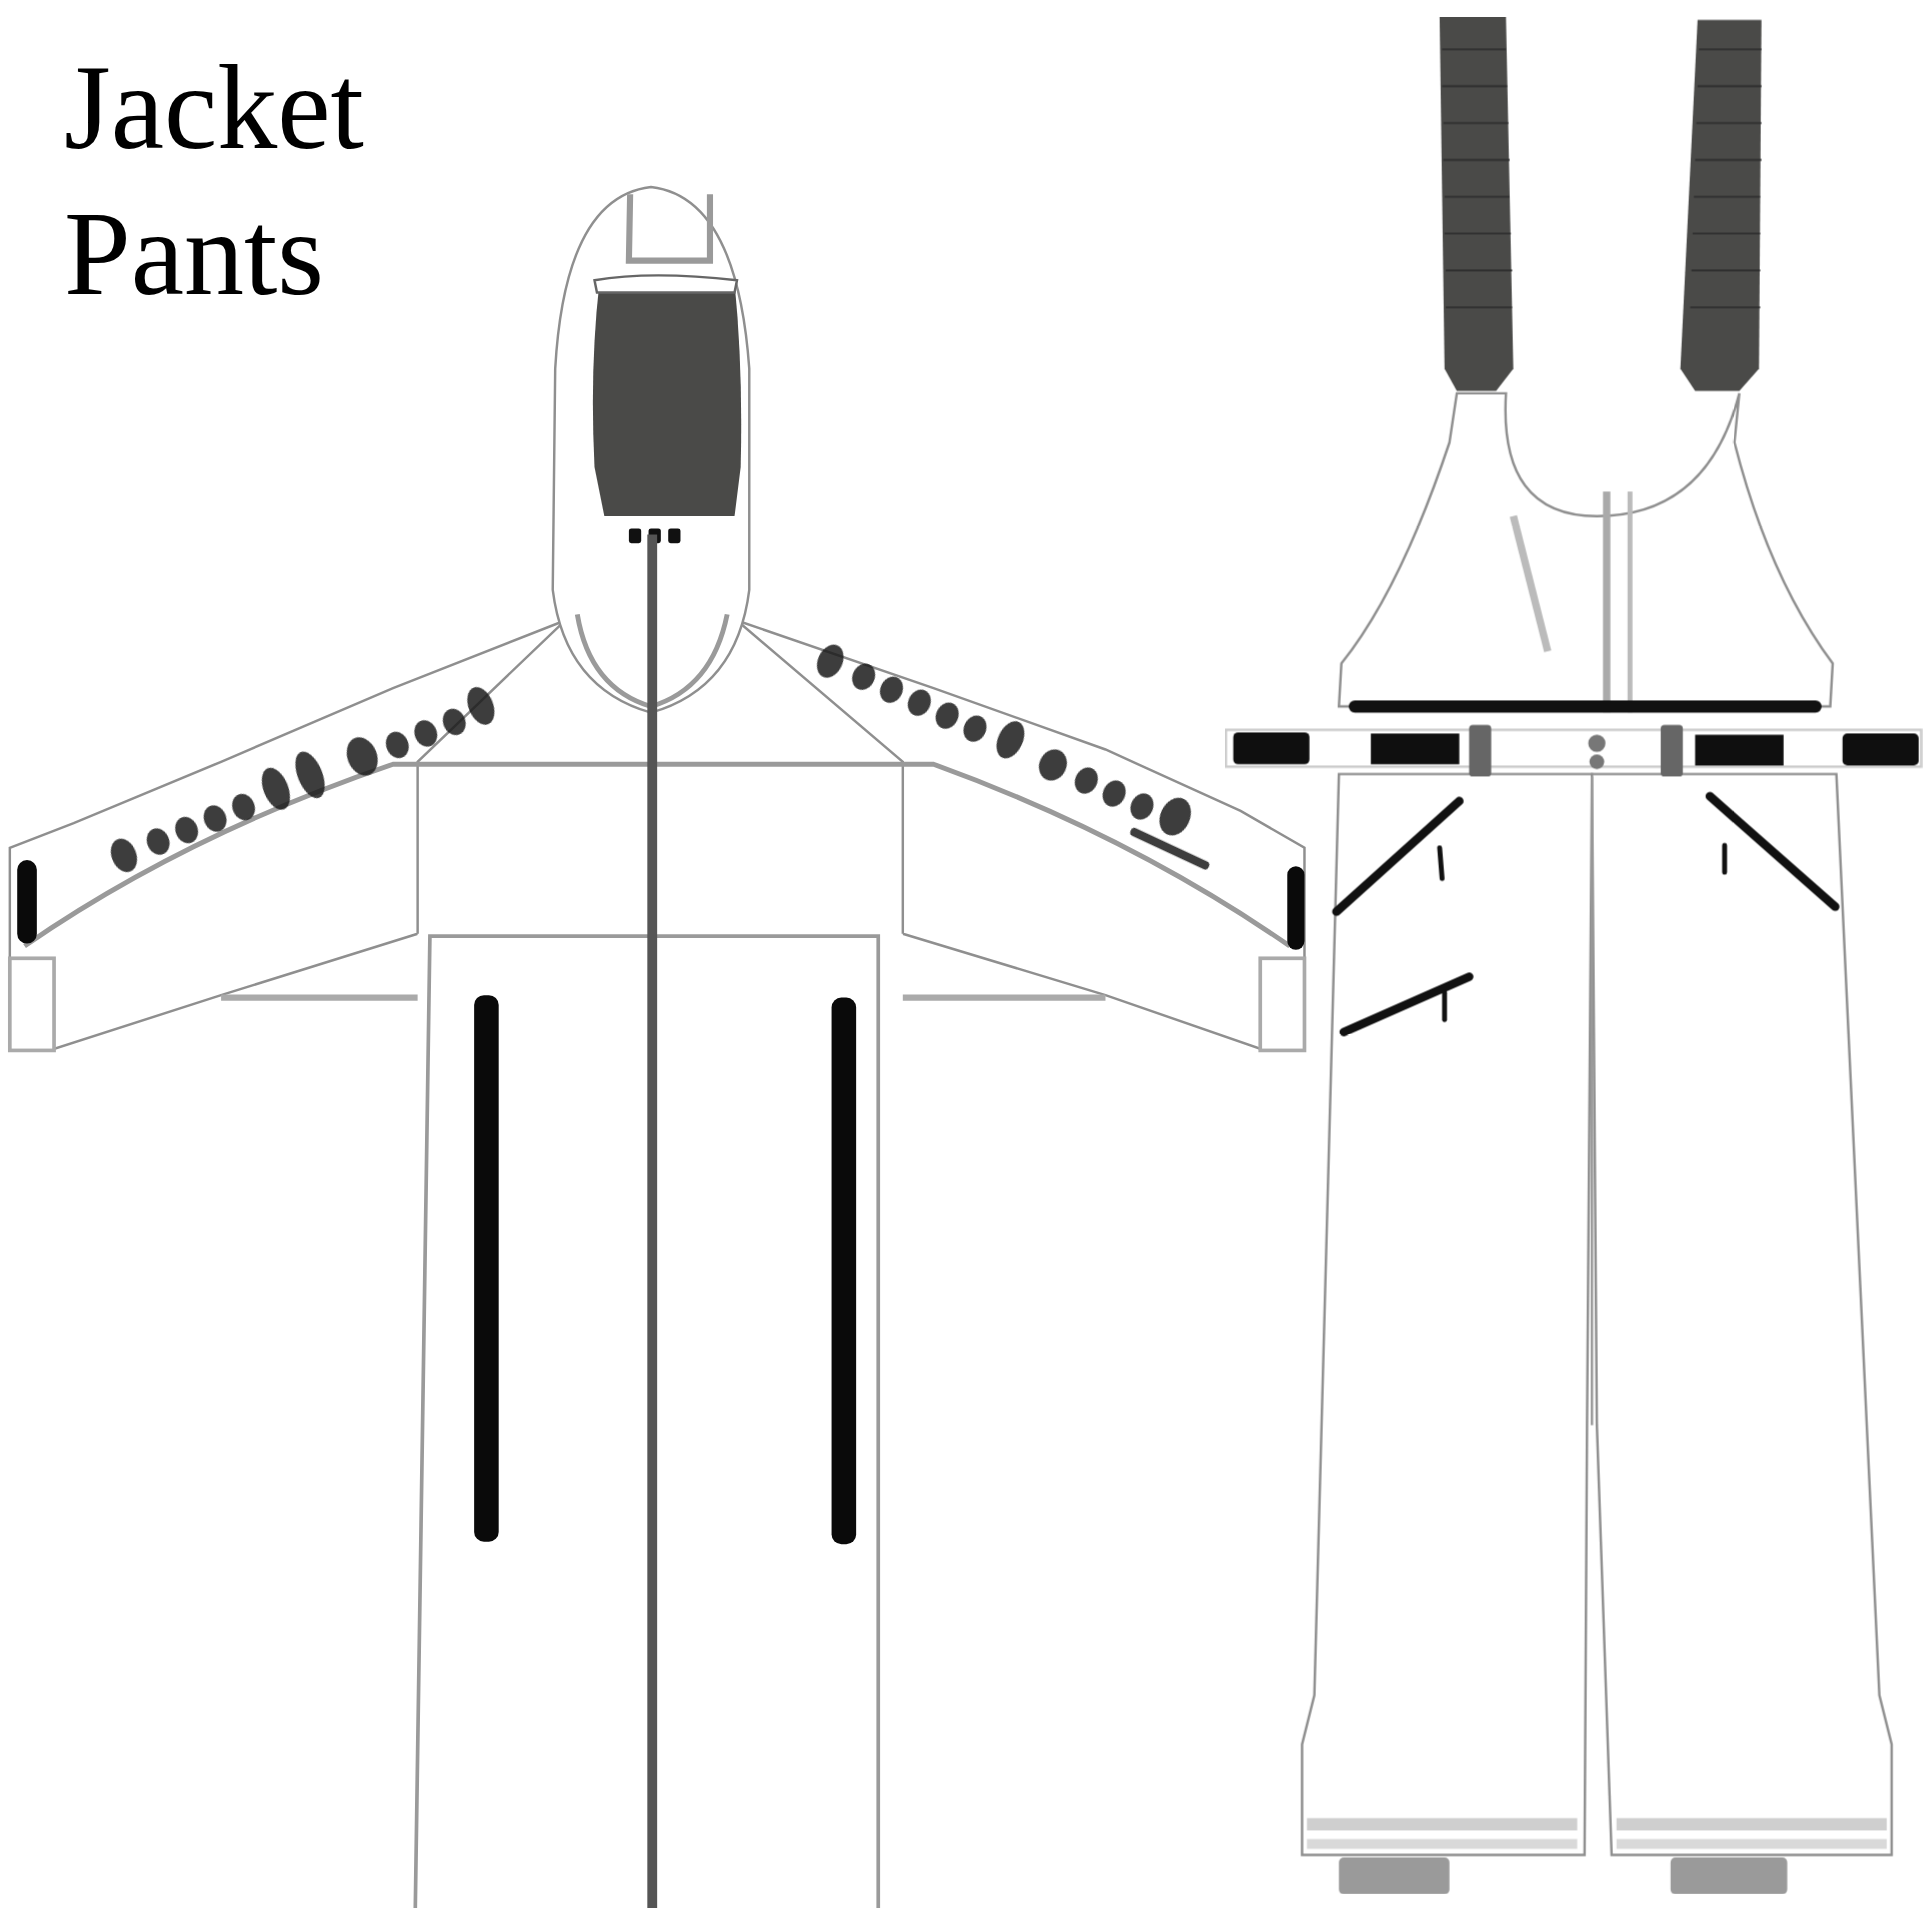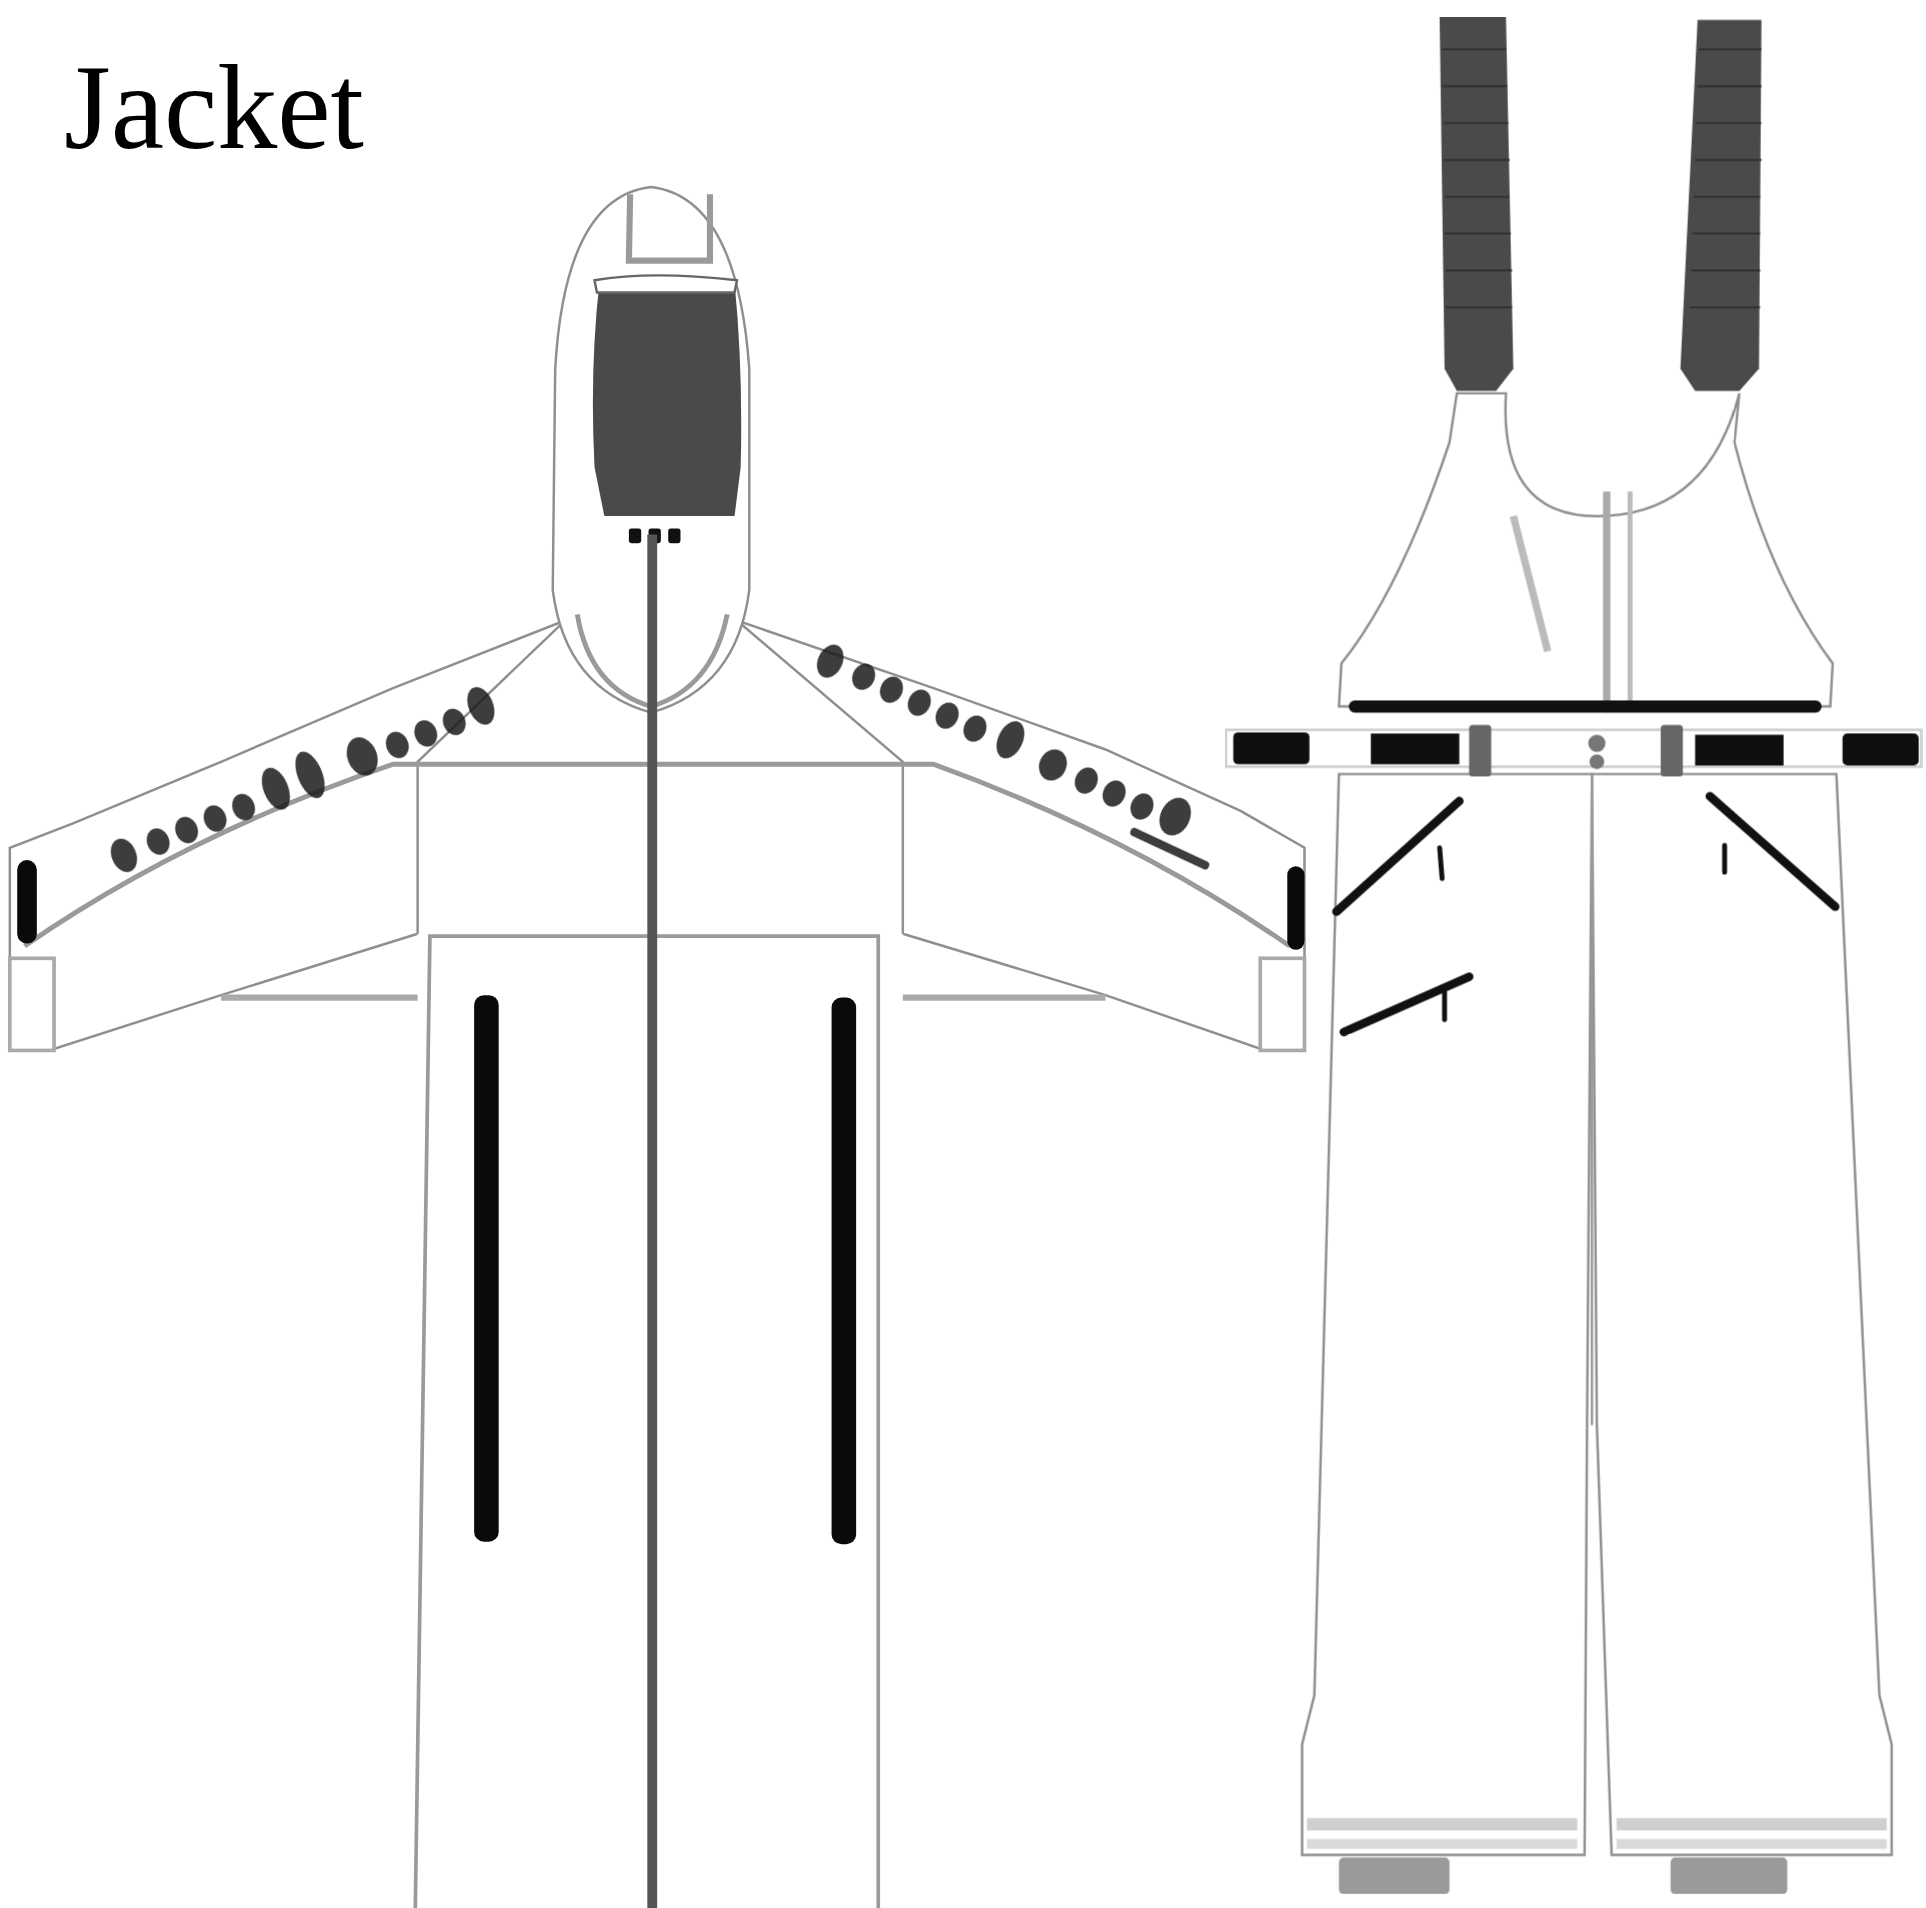--- a/index.html
+++ b/index.html
@@ -13,20 +13,21 @@
   .title span { display:block; }
   svg { position:absolute; left:0; top:0; }
 </style>
 </head>
 <body>
 
 <div class="canvas">
 
   <div class="title">
     <span>Jacket</span>
+    <span>Pants</span>
   </div>
 
   <svg width="1926" height="1908" viewBox="0 0 1568 1553" xmlns="http://www.w3.org/2000/svg">
 
     <g stroke="#8f8f8f" stroke-width="2" fill="#ffffff">
 
       <path d="M460,505 L320,560 L180,620 L60,670 L8,690 L8,850 L40,855 L180,810 L340,760 L340,620 Z"></path>
       <path d="M600,505 L760,560 L900,610 L1010,660 L1062,690 L1062,850 L1030,855 L900,810 L735,760 L735,620 Z"></path>
 
       <path d="M20,770 Q150,680 320,622 L760,622 Q920,680 1050,770" fill="none" stroke="#9a9a9a" stroke-width="4"></path>

